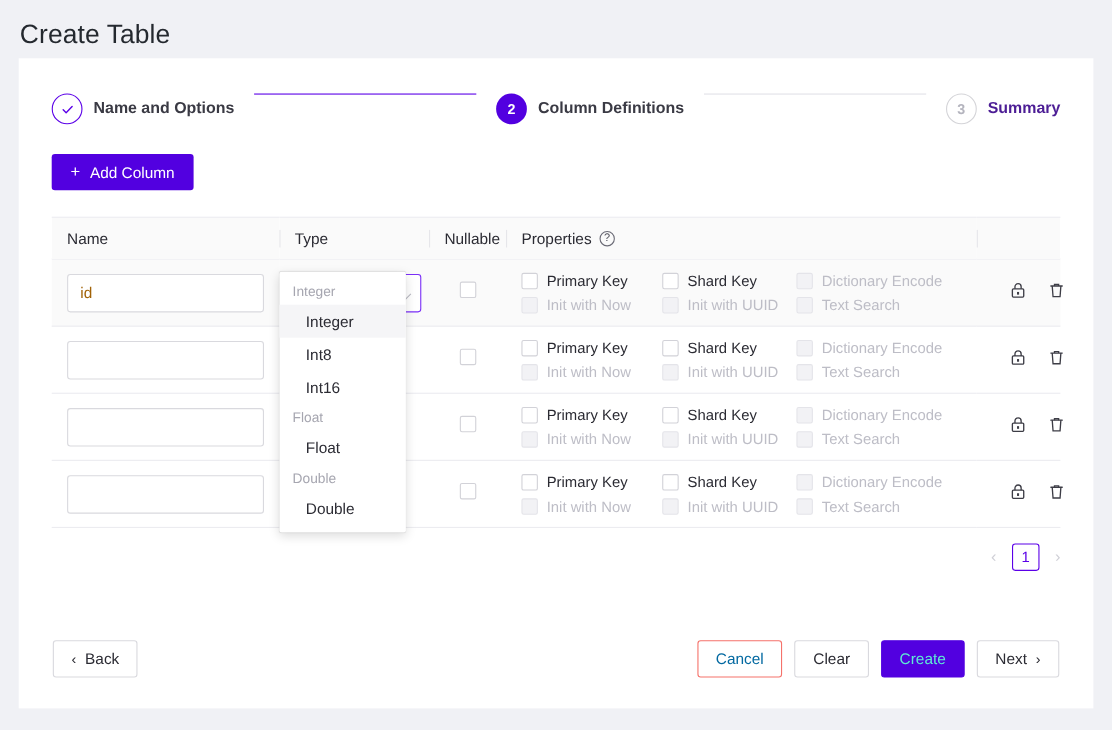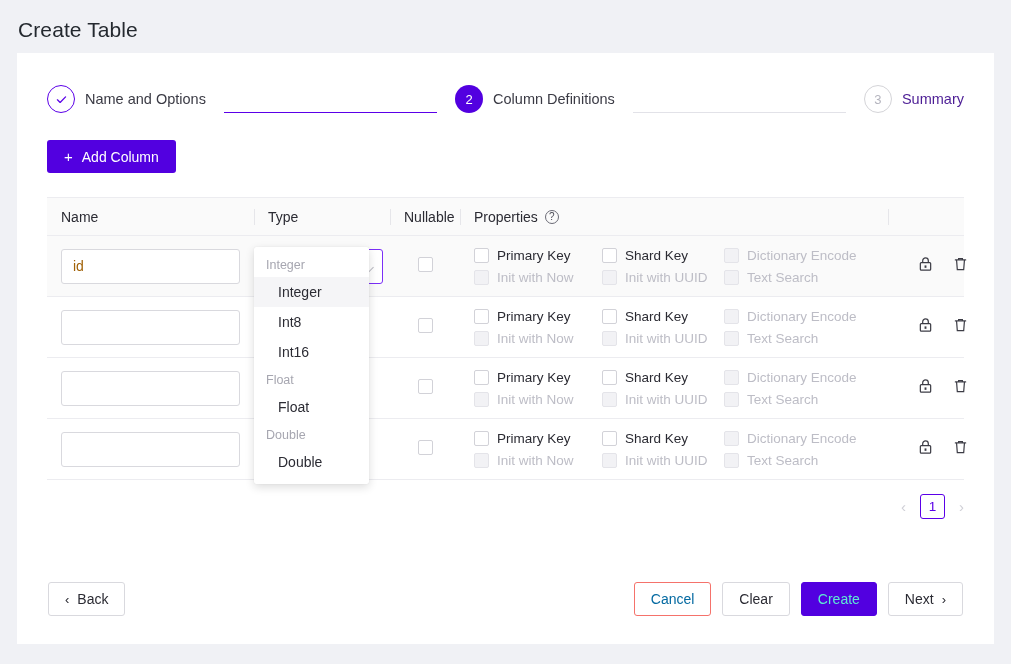--- a/index.html
+++ b/index.html
@@ -4,37 +4,38 @@
 <style>
   * { box-sizing: border-box; }
   html, body {
     margin: 0; padding: 0;
     width: 1011px; height: 664px;
     background: #f0f1f5;
     font-family: "Liberation Sans", sans-serif;
     overflow: hidden;
   }
   .page-title {
-    font-size: 21px;
+    font-size: 24px;
     color: #24292f;
     padding: 18px 0 0 18px;
     letter-spacing: .1px;
   }
   .card {
     position: absolute;
     left: 17px; top: 53px;
     width: 977px; height: 591px;
     background: #ffffff;
   }
 
   
   .stepper {
     display: flex;
-    align-items: flex-end;
+    align-items: flex-start;
     padding: 32px 30px 0 30px;
+    font-weight: bold;
   }
   .step { display: flex; align-items: center; gap: 10px; }
   .step-badge {
     width: 28px; height: 28px; border-radius: 50%;
     display: flex; align-items: center; justify-content: center;
     font-size: 13px; flex: 0 0 auto;
   }
   .badge-done {
     border: 1.5px solid #5b00e8; background: #fff; color: #5b00e8;
   }

